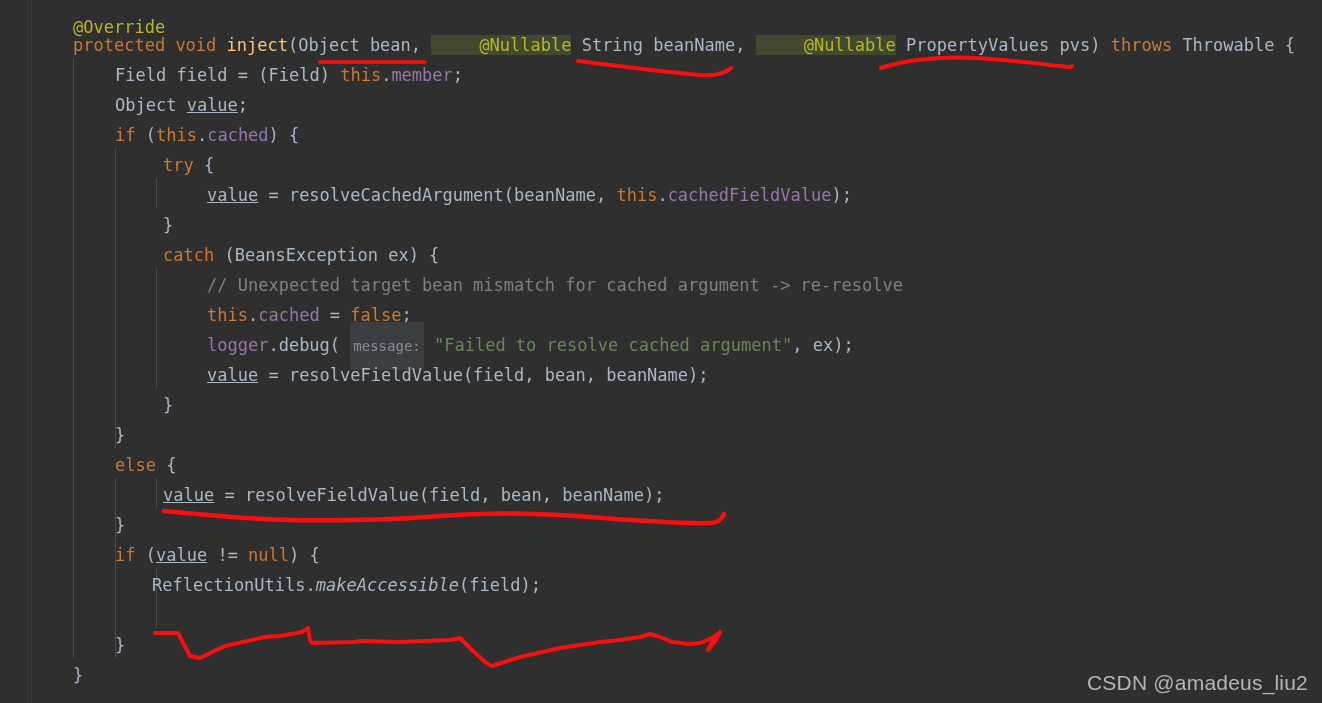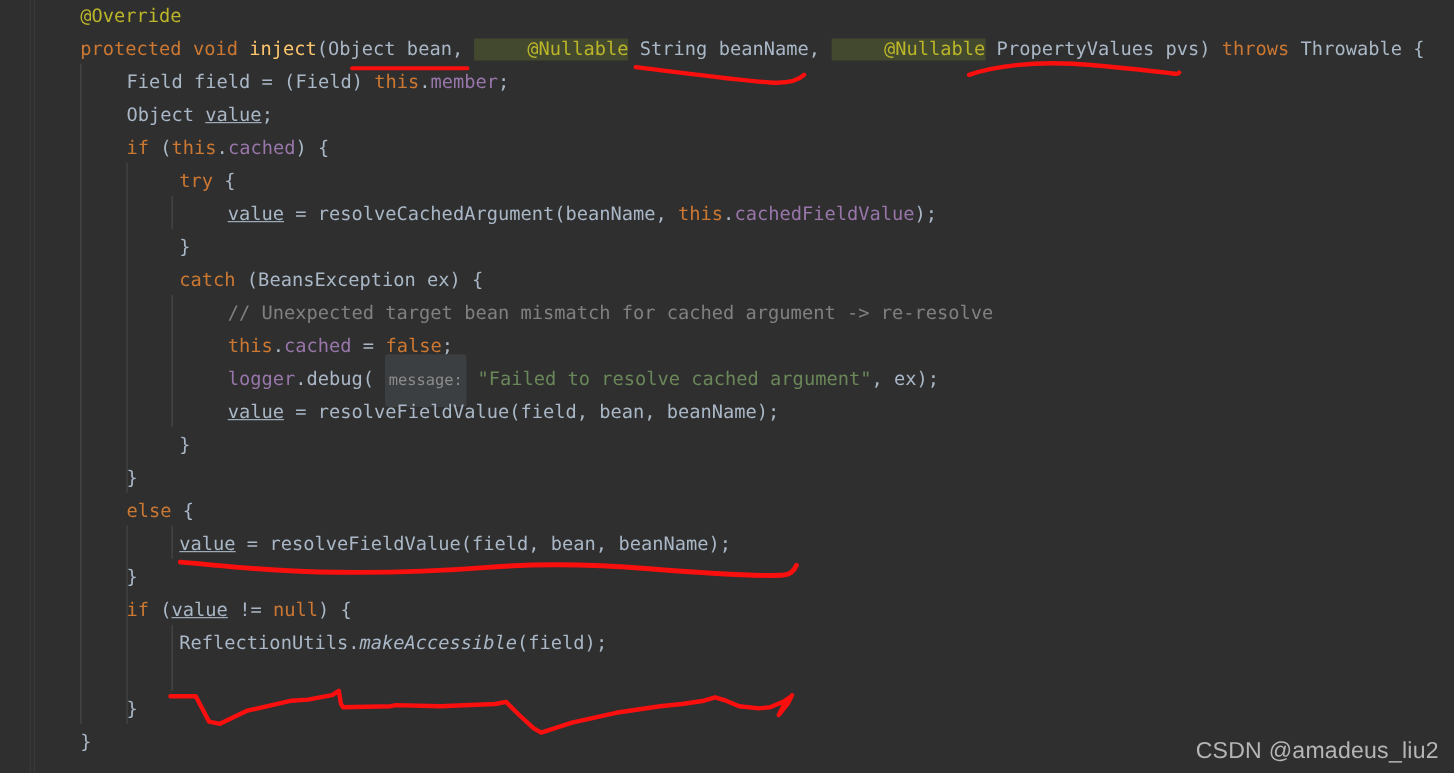--- a/index.html
+++ b/index.html
@@ -131,21 +131,21 @@
   <div class="guide" style="left:73px;  top:58px;  height:600px;"></div>
   <div class="guide" style="left:115px; top:148px; height:300px;"></div>
   <div class="guide" style="left:115px; top:478px; height:180px;"></div>
   <div class="guide" style="left:156px; top:178px; height:30px;"></div>
   <div class="guide" style="left:156px; top:268px; height:120px;"></div>
   <div class="guide" style="left:156px; top:478px; height:30px;"></div>
   <div class="guide" style="left:156px; top:568px; height:60px;"></div>
 
   <div class="code">
 
-    <div class="ln" style="top:0px; left:73px;"><span class="t-anno">@Override</span></div>
+    <div class="ln" style="top:12px; left:73px;"><span class="t-anno">@Override</span></div>
 
     <div class="ln" style="top:30px; left:73px;"><span class="t-kw">protected</span><span class="t-plain"> </span><span class="t-kw">void</span><span class="t-plain"> </span><span class="t-method">inject</span><span class="t-plain">(Object bean, </span><span class="t-annohl">@Nullable</span><span class="t-plain"> String beanName, </span><span class="t-annohl">@Nullable</span><span class="t-plain"> PropertyValues pvs) </span><span class="t-kw">throws</span><span class="t-plain"> Throwable {</span></div>
 
     <div class="ln" style="top:60px; left:115px;"><span class="t-plain">Field field = (Field) </span><span class="t-kw">this</span><span class="t-plain">.</span><span class="t-field">member</span><span class="t-plain">;</span></div>
 
     <div class="ln" style="top:90px; left:115px;"><span class="t-plain">Object </span><span class="t-plain t-underline">value</span><span class="t-plain">;</span></div>
 
     <div class="ln" style="top:120px; left:115px;"><span class="t-kw">if</span><span class="t-plain"> (</span><span class="t-kw">this</span><span class="t-plain">.</span><span class="t-field">cached</span><span class="t-plain">) {</span></div>
 
     <div class="ln" style="top:150px; left:163px;"><span class="t-kw">try</span><span class="t-plain"> {</span></div>
@@ -169,21 +169,21 @@
     <div class="ln" style="top:420px; left:115px;"><span class="t-plain">}</span></div>
 
     <div class="ln" style="top:450px; left:115px;"><span class="t-kw">else</span><span class="t-plain"> {</span></div>
 
     <div class="ln" style="top:480px; left:163px;"><span class="t-plain t-underline">value</span><span class="t-plain"> = resolveFieldValue(field, bean, beanName);</span></div>
 
     <div class="ln" style="top:510px; left:115px;"><span class="t-plain">}</span></div>
 
     <div class="ln" style="top:540px; left:115px;"><span class="t-kw">if</span><span class="t-plain"> (</span><span class="t-plain t-underline">value</span><span class="t-plain"> != </span><span class="t-kw">null</span><span class="t-plain">) {</span></div>
 
-    <div class="ln" style="top:570px; left:163px;"><span class="t-plain">ReflectionUtils.</span><span class="t-plain t-italic">makeAccessible</span><span class="t-plain">(field);</span></div>
+    <div class="ln" style="top:570px; left:152px;"><span class="t-plain">ReflectionUtils.</span><span class="t-plain t-italic">makeAccessible</span><span class="t-plain">(field);</span></div>
 
 
     <div class="ln" style="top:630px; left:115px;"><span class="t-plain">}</span></div>
 
     <div class="ln" style="top:660px; left:73px;"><span class="t-plain">}</span></div>
 
   </div>
 
   <svg class="annotations" viewBox="0 0 1322 703" width="1322" height="703" xmlns="http://www.w3.org/2000/svg">
     <g fill="none" stroke="#fa0f0f" stroke-linecap="round" stroke-linejoin="round">

